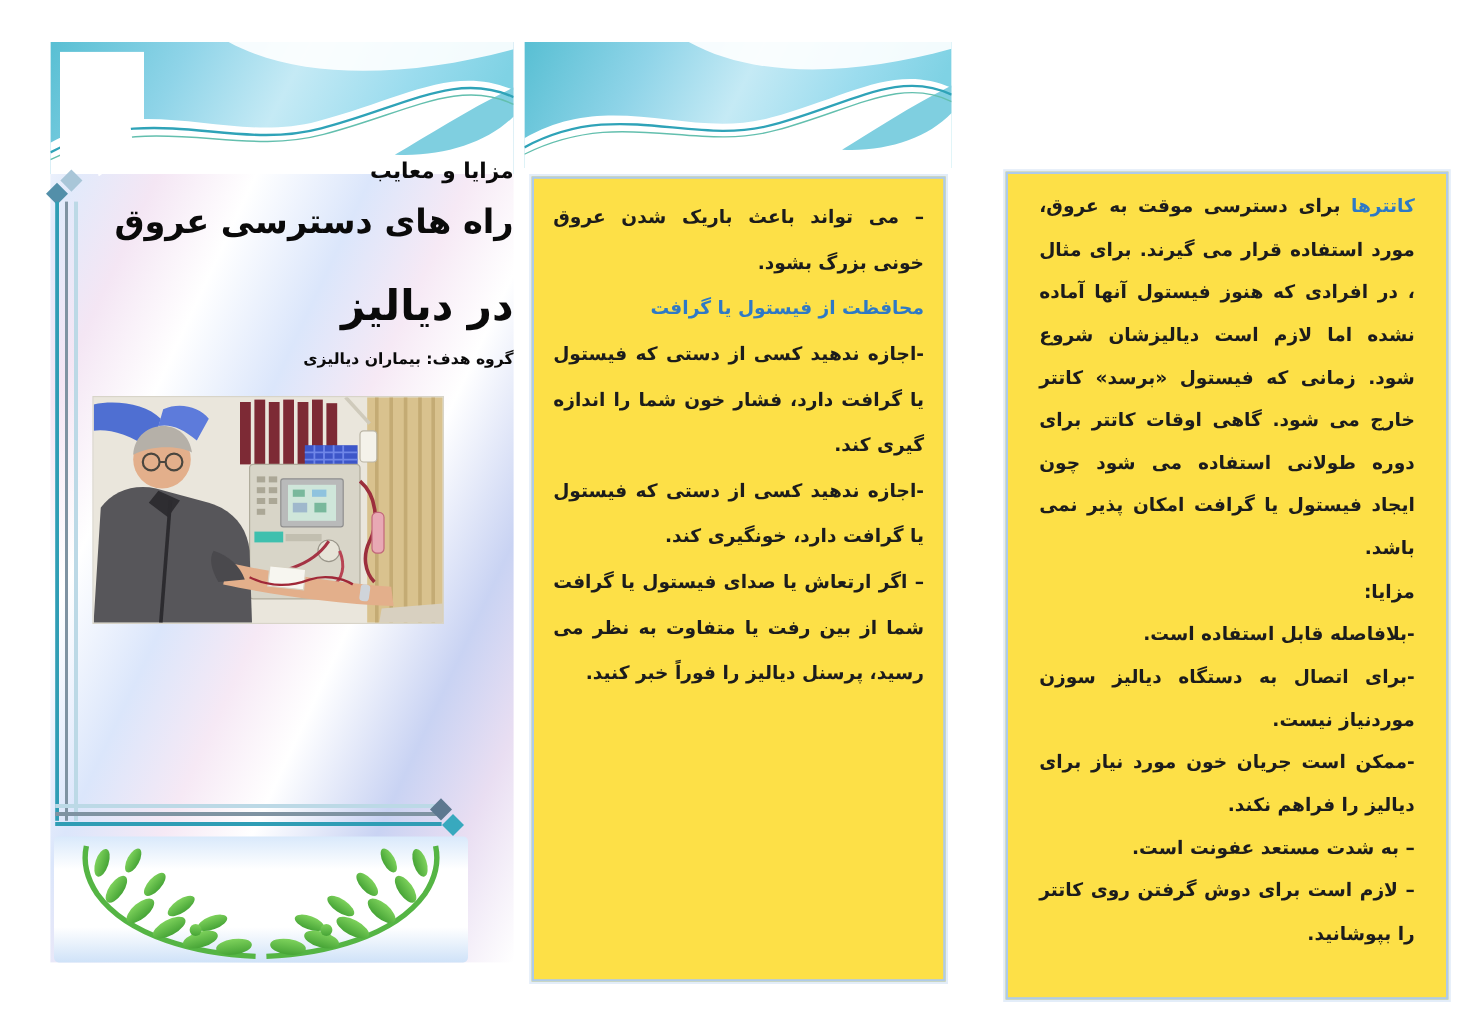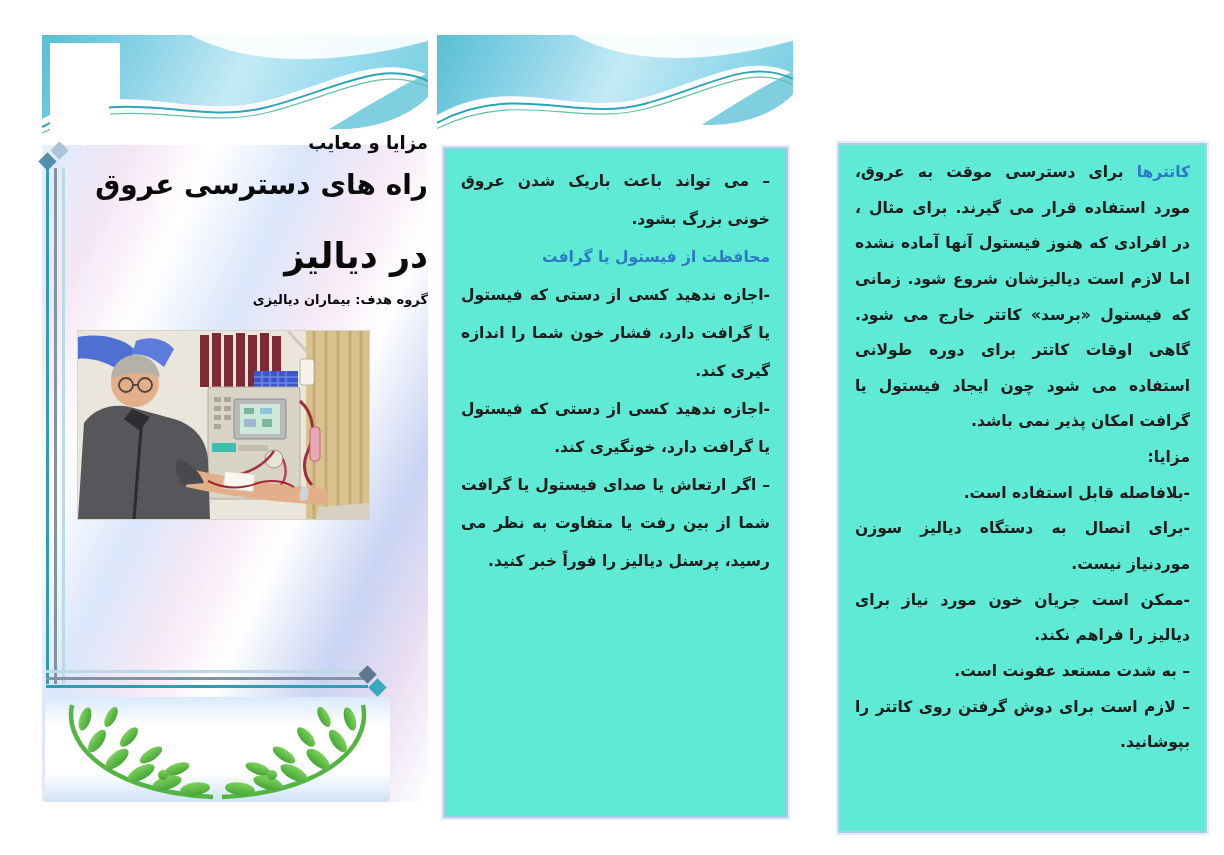--- a/index.html
+++ b/index.html
@@ -34,25 +34,25 @@
   .t-main2{top:236px;font-size:35px;}
   .t-sub{top:292px;font-size:13px;}
   .photo{left:78px;top:331px;width:291px;height:188px;background:#eae6dc;outline:1px solid #d8d4c8;}
   .photo svg{display:block;width:100%;height:100%;}
   .laurel{left:45px;top:697px;width:345px;height:105px;
     background:linear-gradient(180deg,#d9e9fb 0%,#ffffff 26%,#ffffff 72%,#cfe2f8 100%);
     border-radius:4px;}
   .laurel svg{display:block;width:100%;height:100%;}
 
   
-  .textbox{background:#5eead4;border:2px solid #aecbe9;box-shadow:0 0 0 2px #e3edf9;
+  .textbox{background:#fde047;border:2px solid #aecbe9;box-shadow:0 0 0 2px #e3edf9;
     direction:rtl;text-align:justify;color:#1c1c1c;font-weight:bold;box-sizing:border-box;}
   .box-mid{left:443px;top:147px;width:345px;height:671px;padding:14px 16px 10px;
     font-size:15.5px;line-height:2.45;}
-  .box-right{left:838px;top:143px;width:369px;height:690px;padding:10px 15px 8px;
+  .box-right{left:838px;top:143px;width:369px;height:690px;padding:10px 26px 8px;
     font-size:15.5px;line-height:2.3;}
   .textbox p,.textbox h2{margin:0;padding:0;font-size:inherit;}
   .blue{color:#2e79c6;}
 </style>
 </head>
 <body>
 
 <div class="page">
 
   <div class="abs cover-bg"></div>

